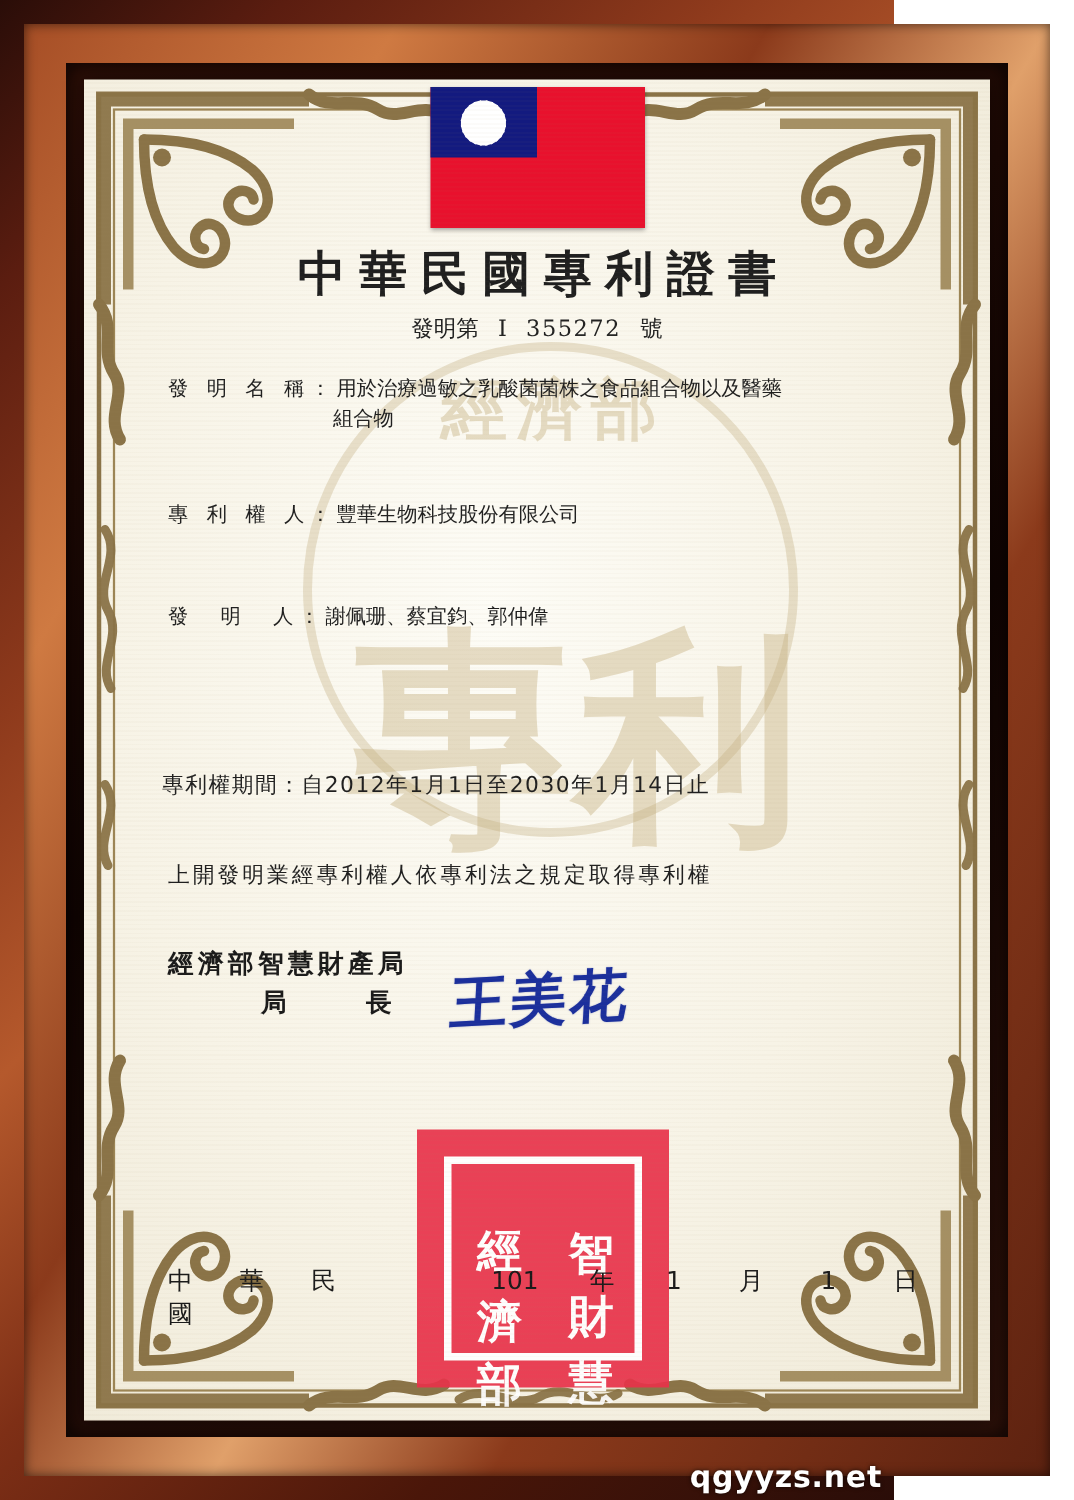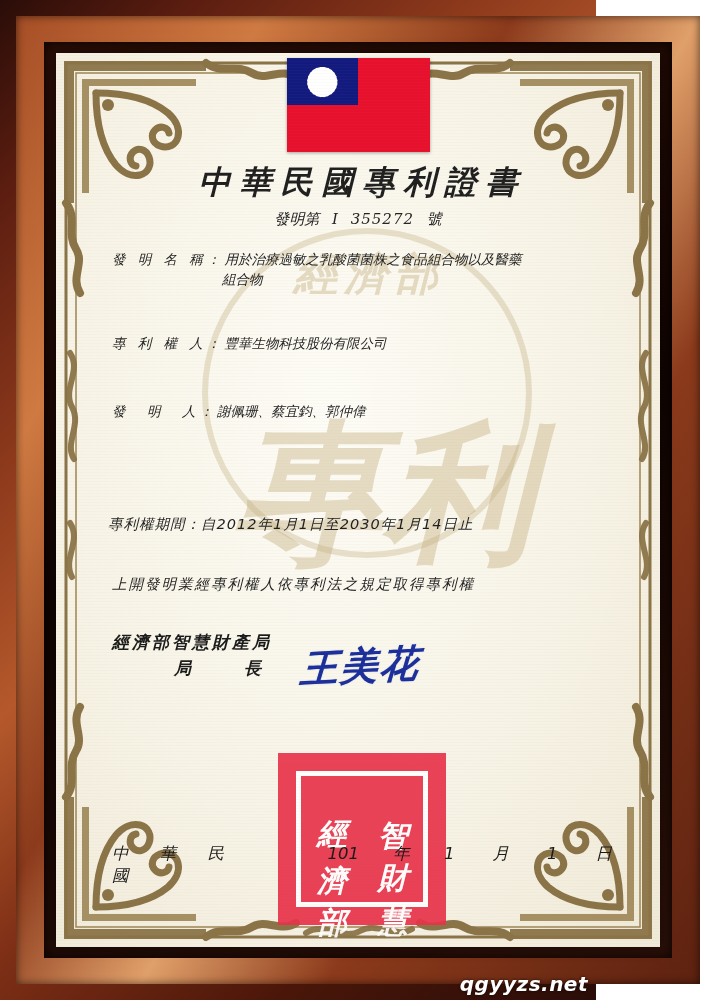--- a/index.html
+++ b/index.html
@@ -16,21 +16,20 @@
 
   
   .frame-outer {
     position: absolute;
     left: 0; top: 0;
     width: 596px; height: 1000px;
     background:
       linear-gradient(135deg, #2a0d08 0%, #5b1d10 12%, #8e3a1c 30%, #b5592c 45%,
                      #7e2f16 60%, #4a1609 80%, #2a0d08 100%);
     box-sizing: border-box;
-    font-style: italic;
   }
   .frame-bevel {
     position: absolute;
     left: 16px; top: 16px;
     width: 684px; height: 968px;
     background:
       linear-gradient(120deg, #a64e26 0%, #cf7a42 20%, #8b3a1b 40%,
                      #e0a06a 55%, #8b3a1b 70%, #5d2210 100%);
     box-shadow: inset 0 0 8px rgba(0,0,0,0.6);
     box-sizing: border-box;

